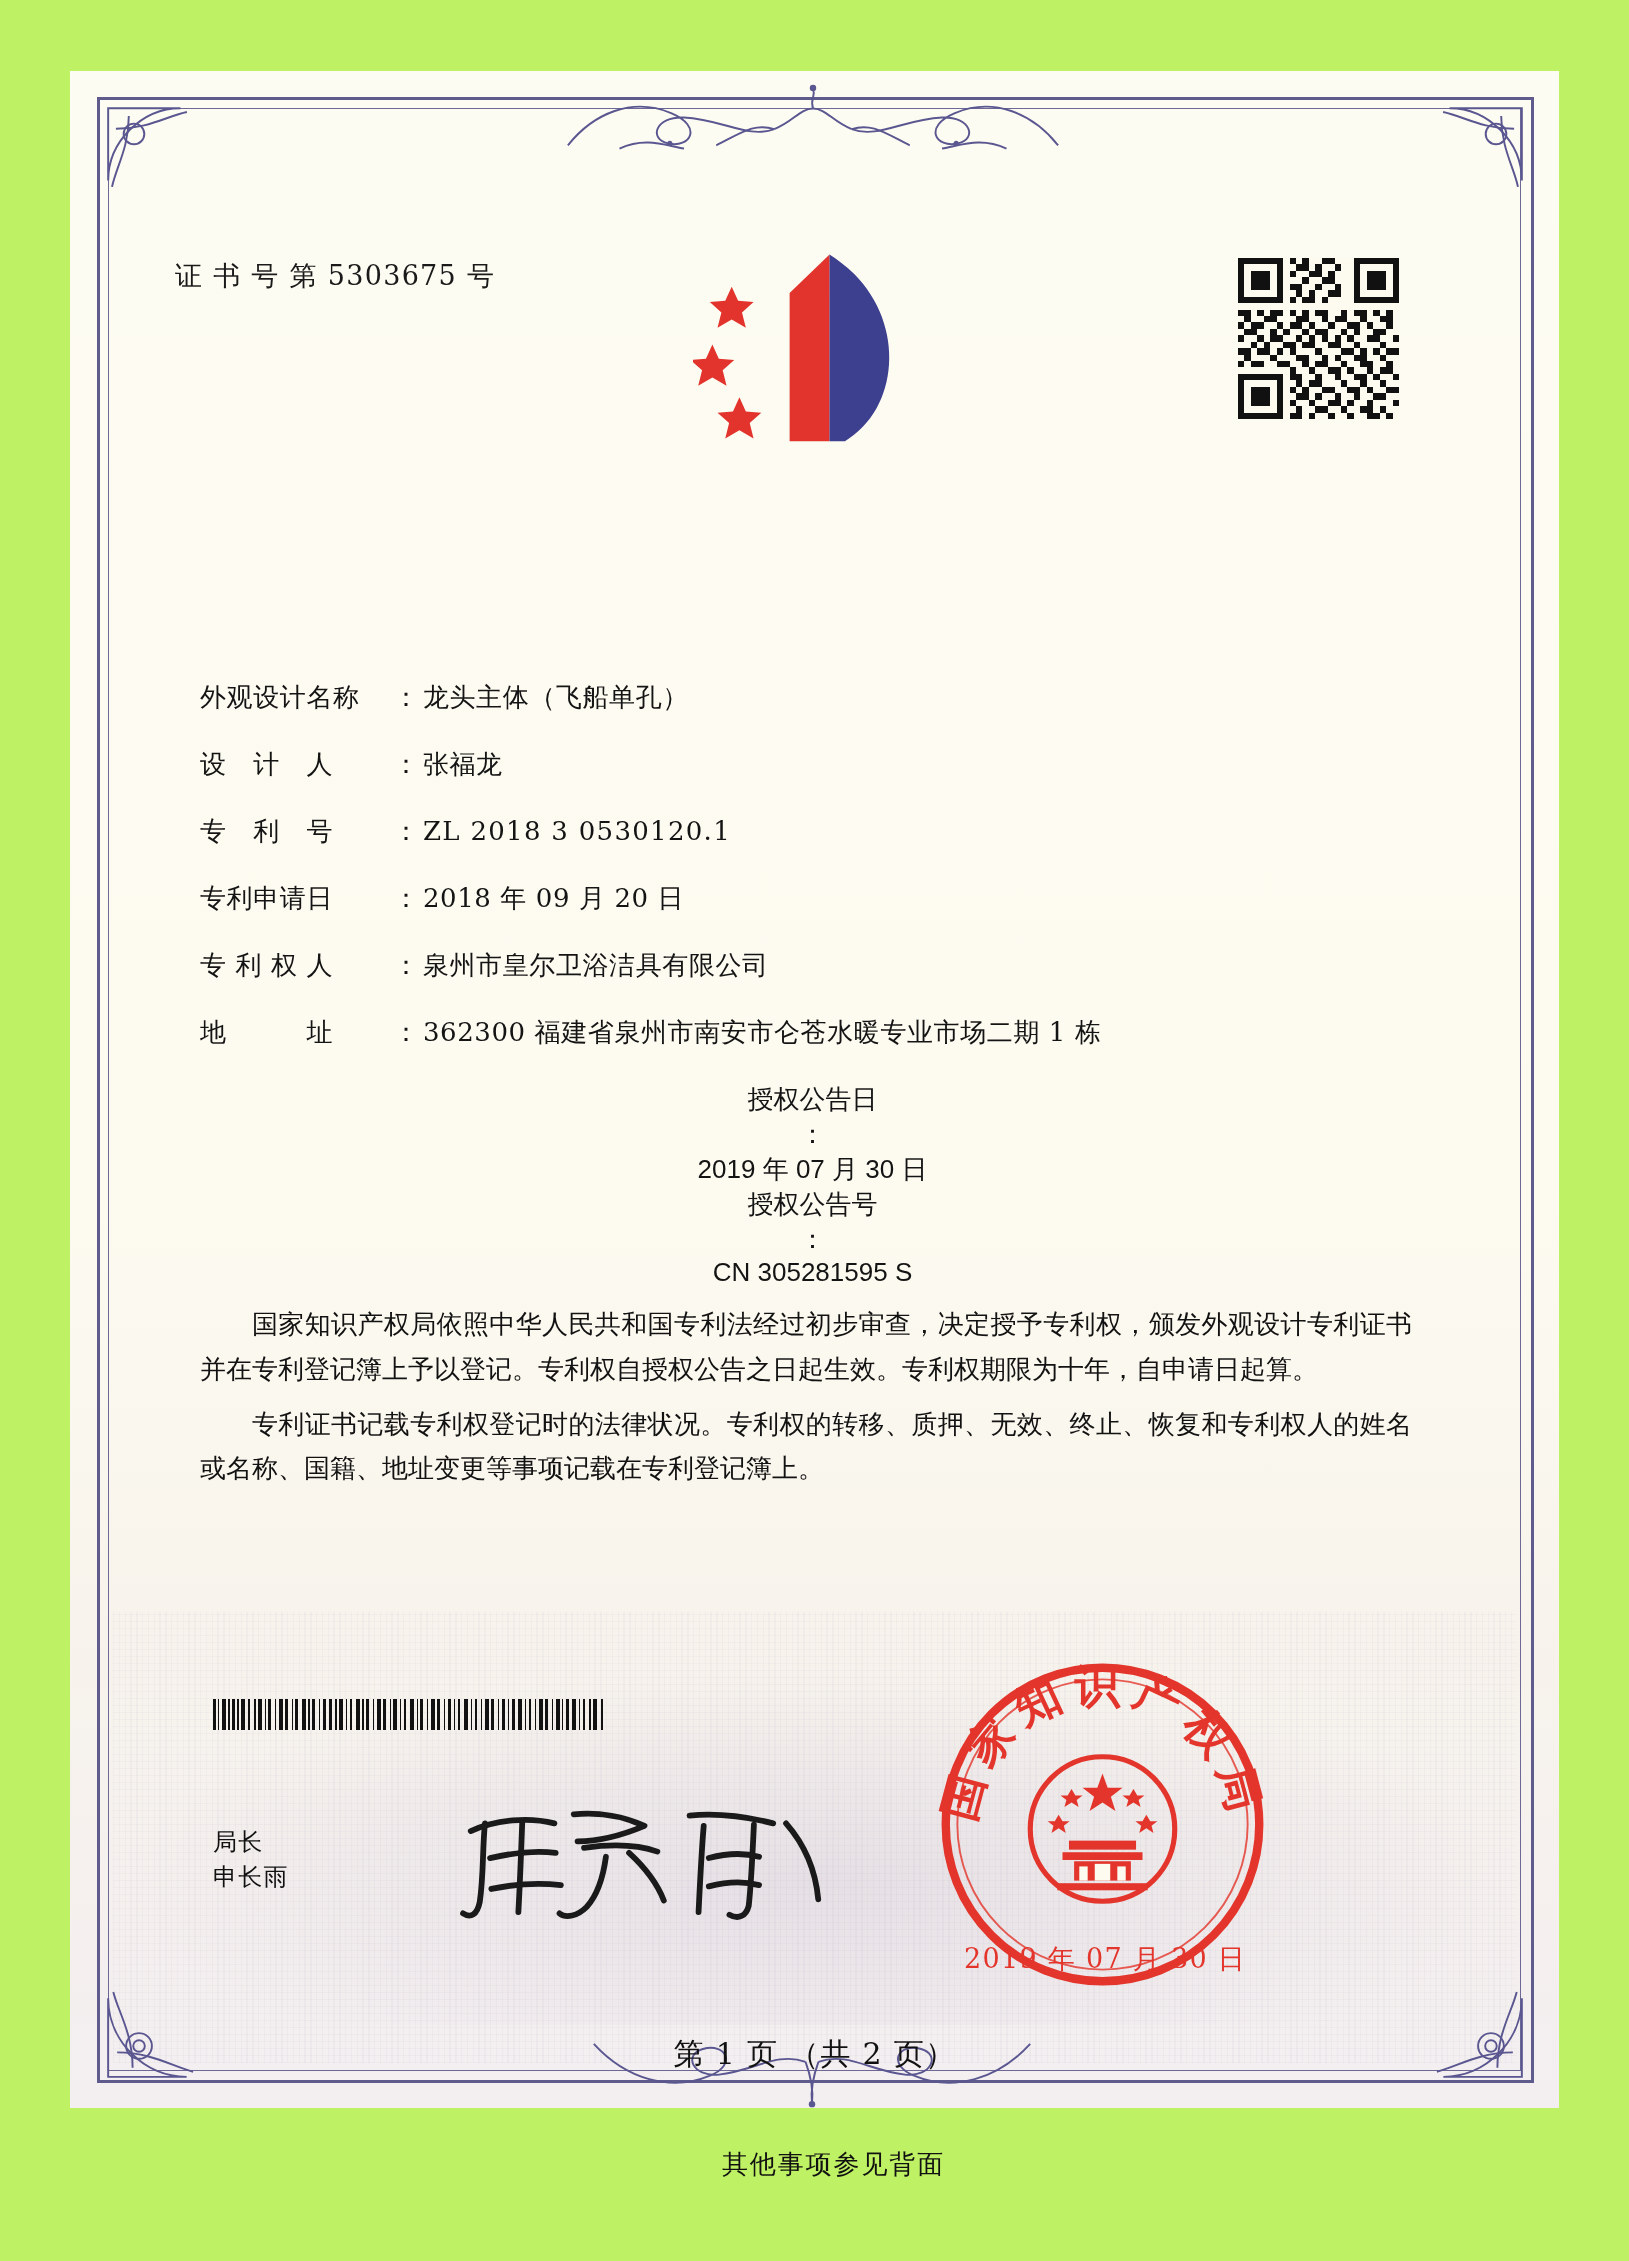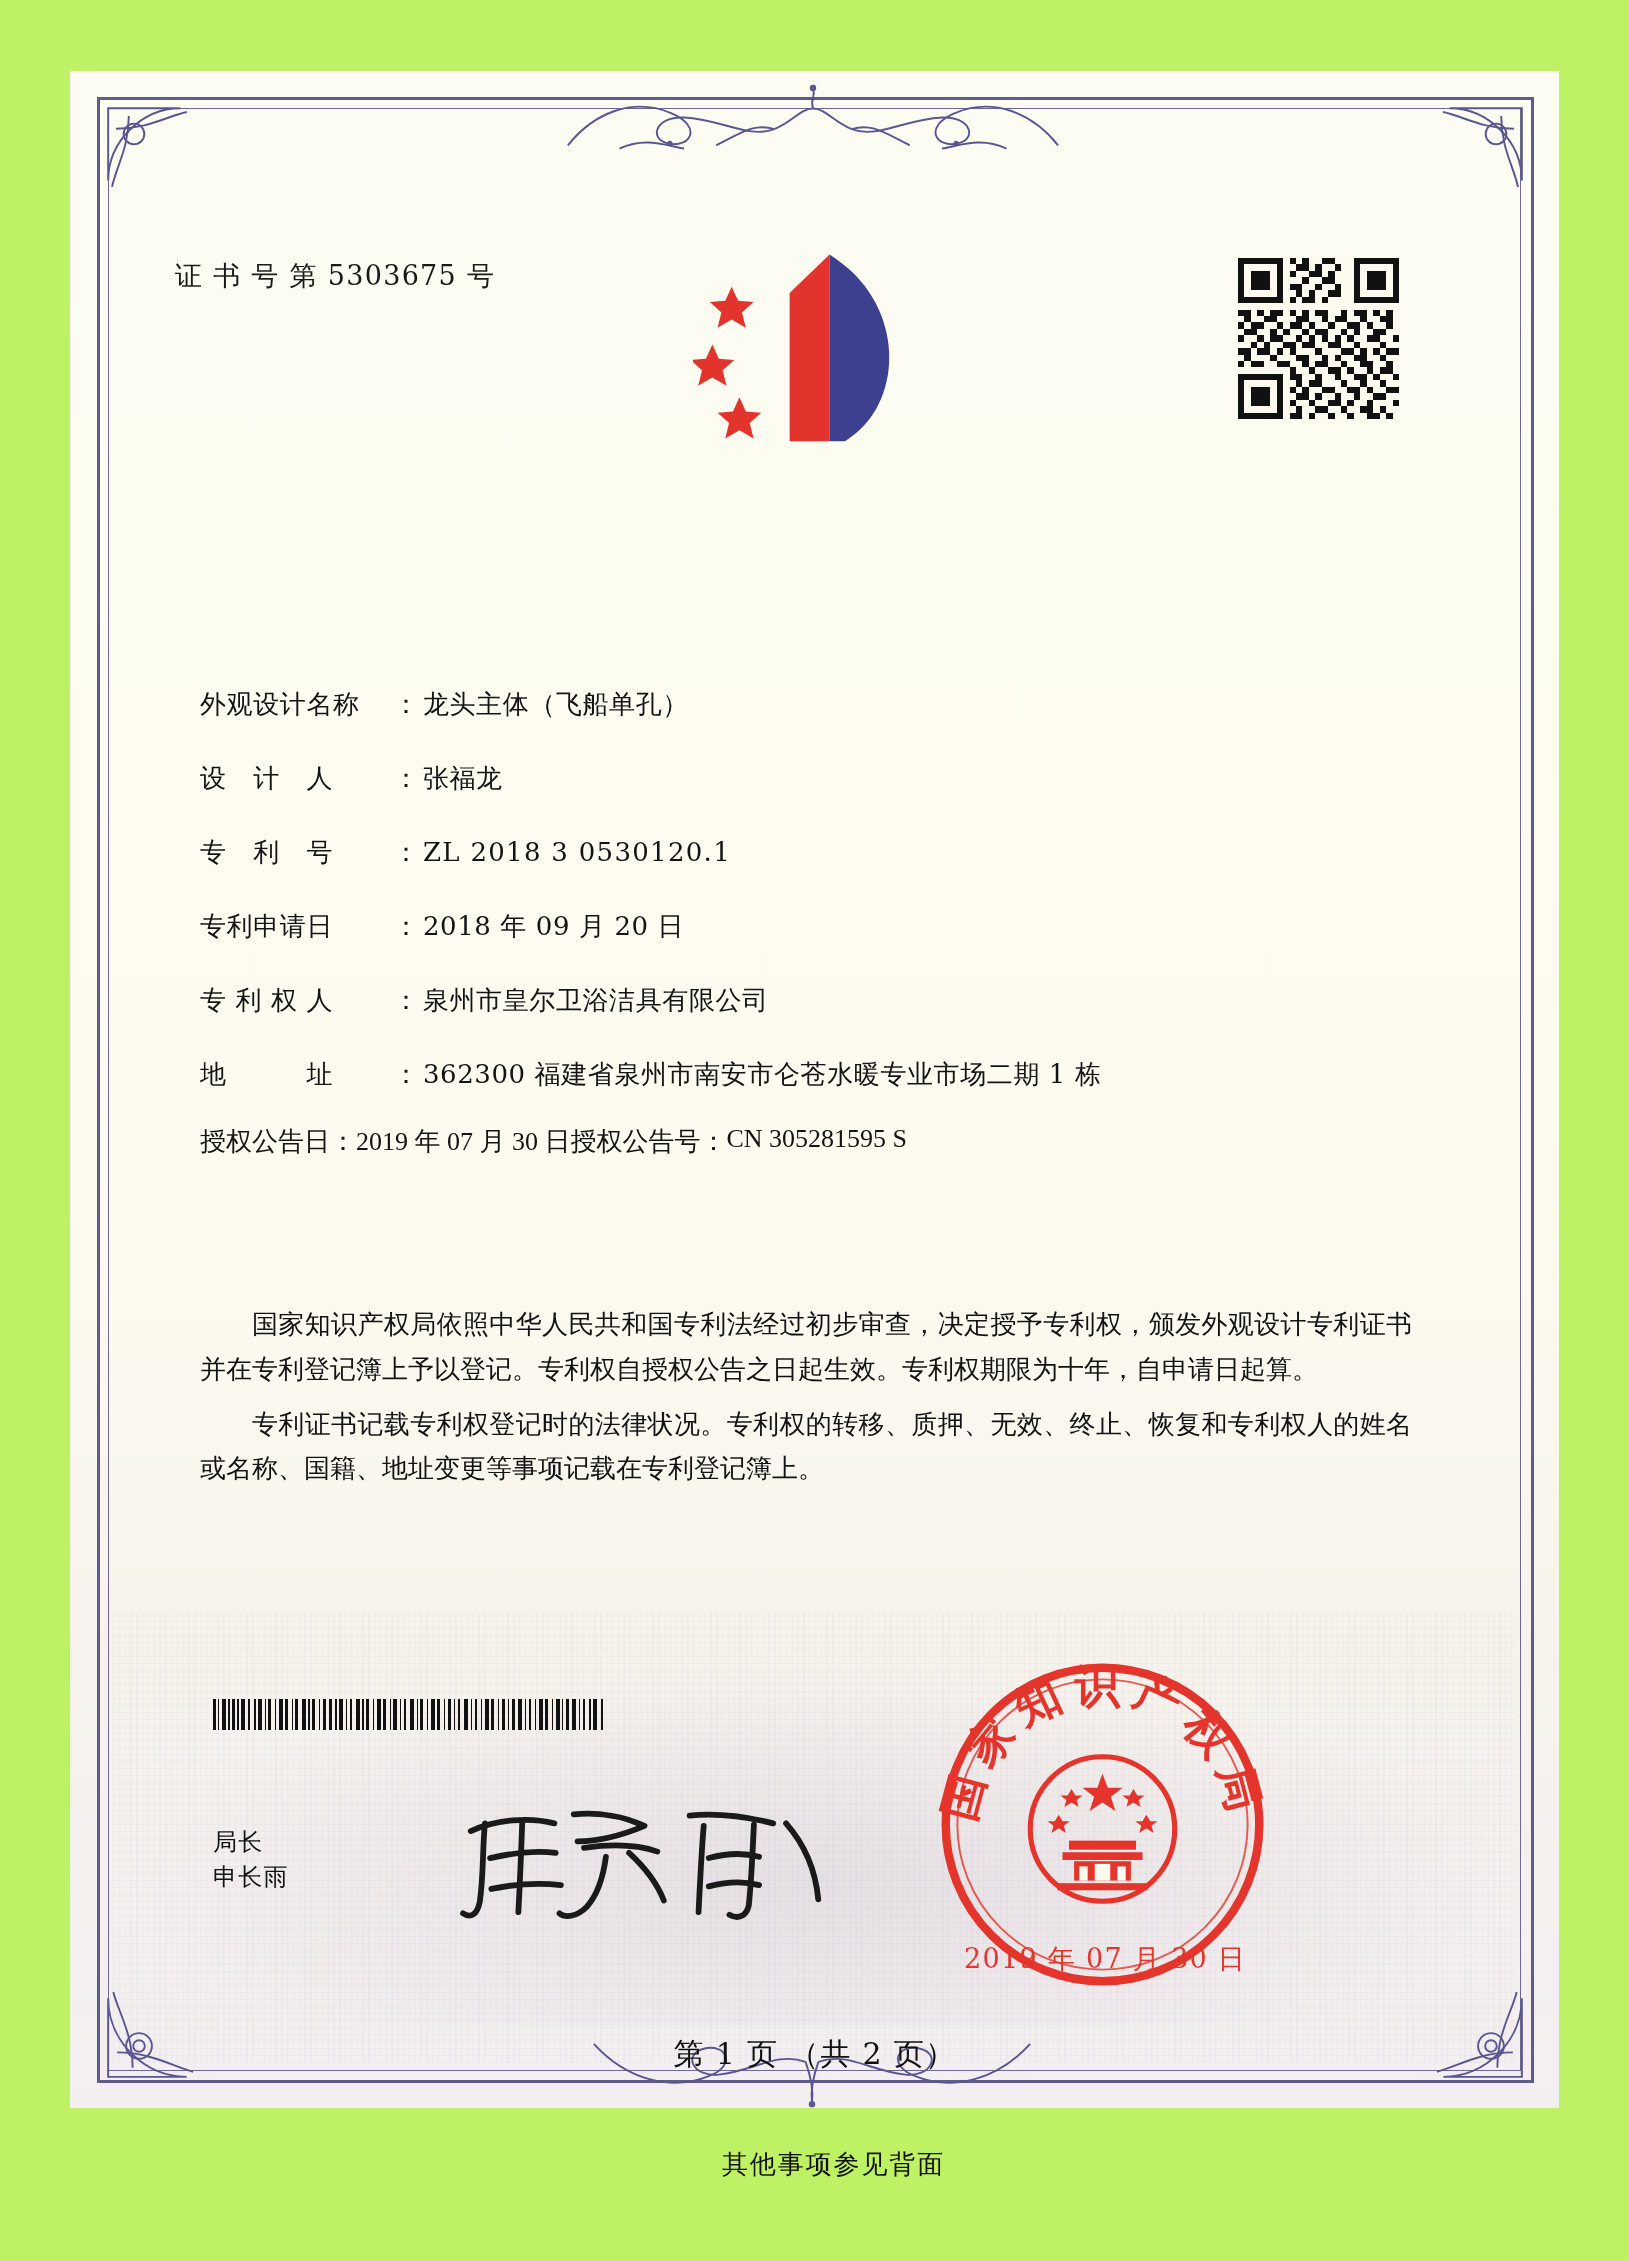--- a/index.html
+++ b/index.html
@@ -123,28 +123,27 @@
     margin-bottom: 32px;
     font-size: 26px;
     color: #141414;
     font-family: "DejaVu Serif", serif;
     white-space: nowrap;
   }
   .flabel {
     display: inline-block;
     width: 193px;
     letter-spacing: 0.6px;
-    margin-top: 7px;
   }
   .fcolon { margin-right: 3.9px; }
   .fvalue { letter-spacing: 0.6px; }
   .fvalue.mono { font-family: "DejaVu Serif", serif; letter-spacing: 1.3px; }
 
-  .grantrow { display:flex; align-items: flex-start; font-size: 26px; color:#141414;
-              font-family:Liberation Serif, serif; white-space: nowrap; margin-bottom: 28px;}
+  .grantrow { display:flex; align-items: center; font-size: 26px; color:#141414;
+              font-family:Liberation Sans, sans-serif; white-space: nowrap; margin-bottom: 28px; flex-direction: column;}
   .grantrow .seg2 { }
 
   
   .paras {
     position: absolute;
     left: 200px;
     top: 1302px;
     width: 1212px;
     font-size: 26px;
     line-height: 1.72;

